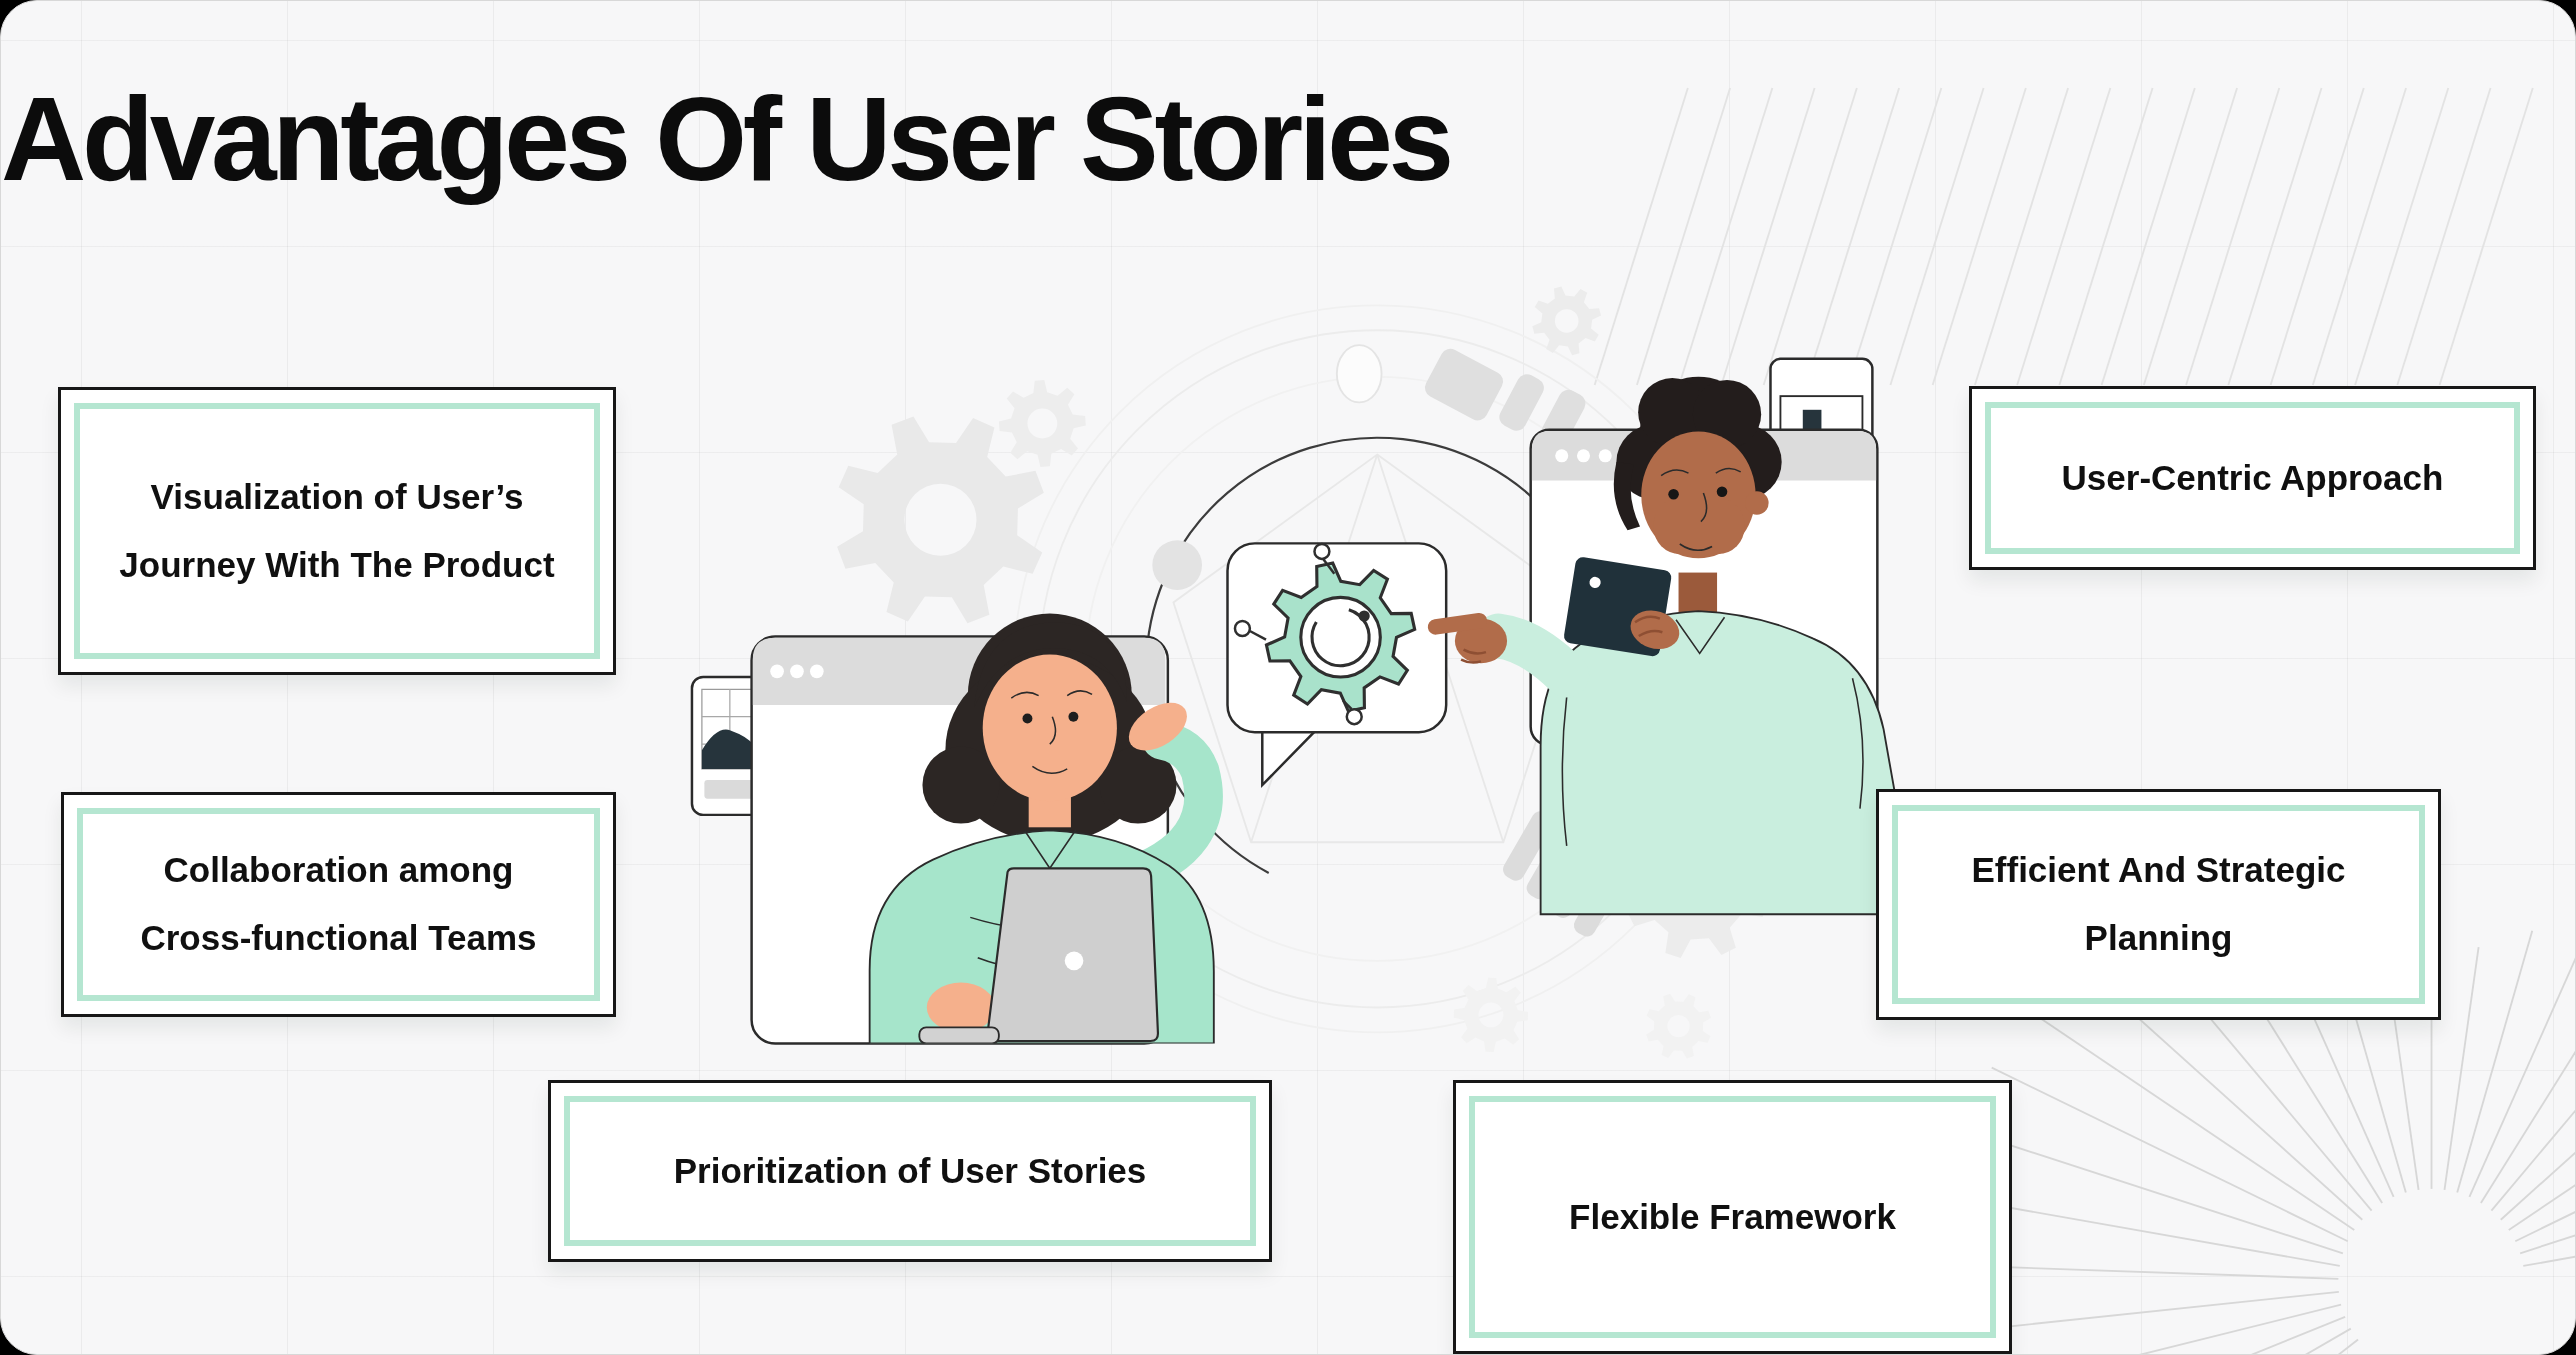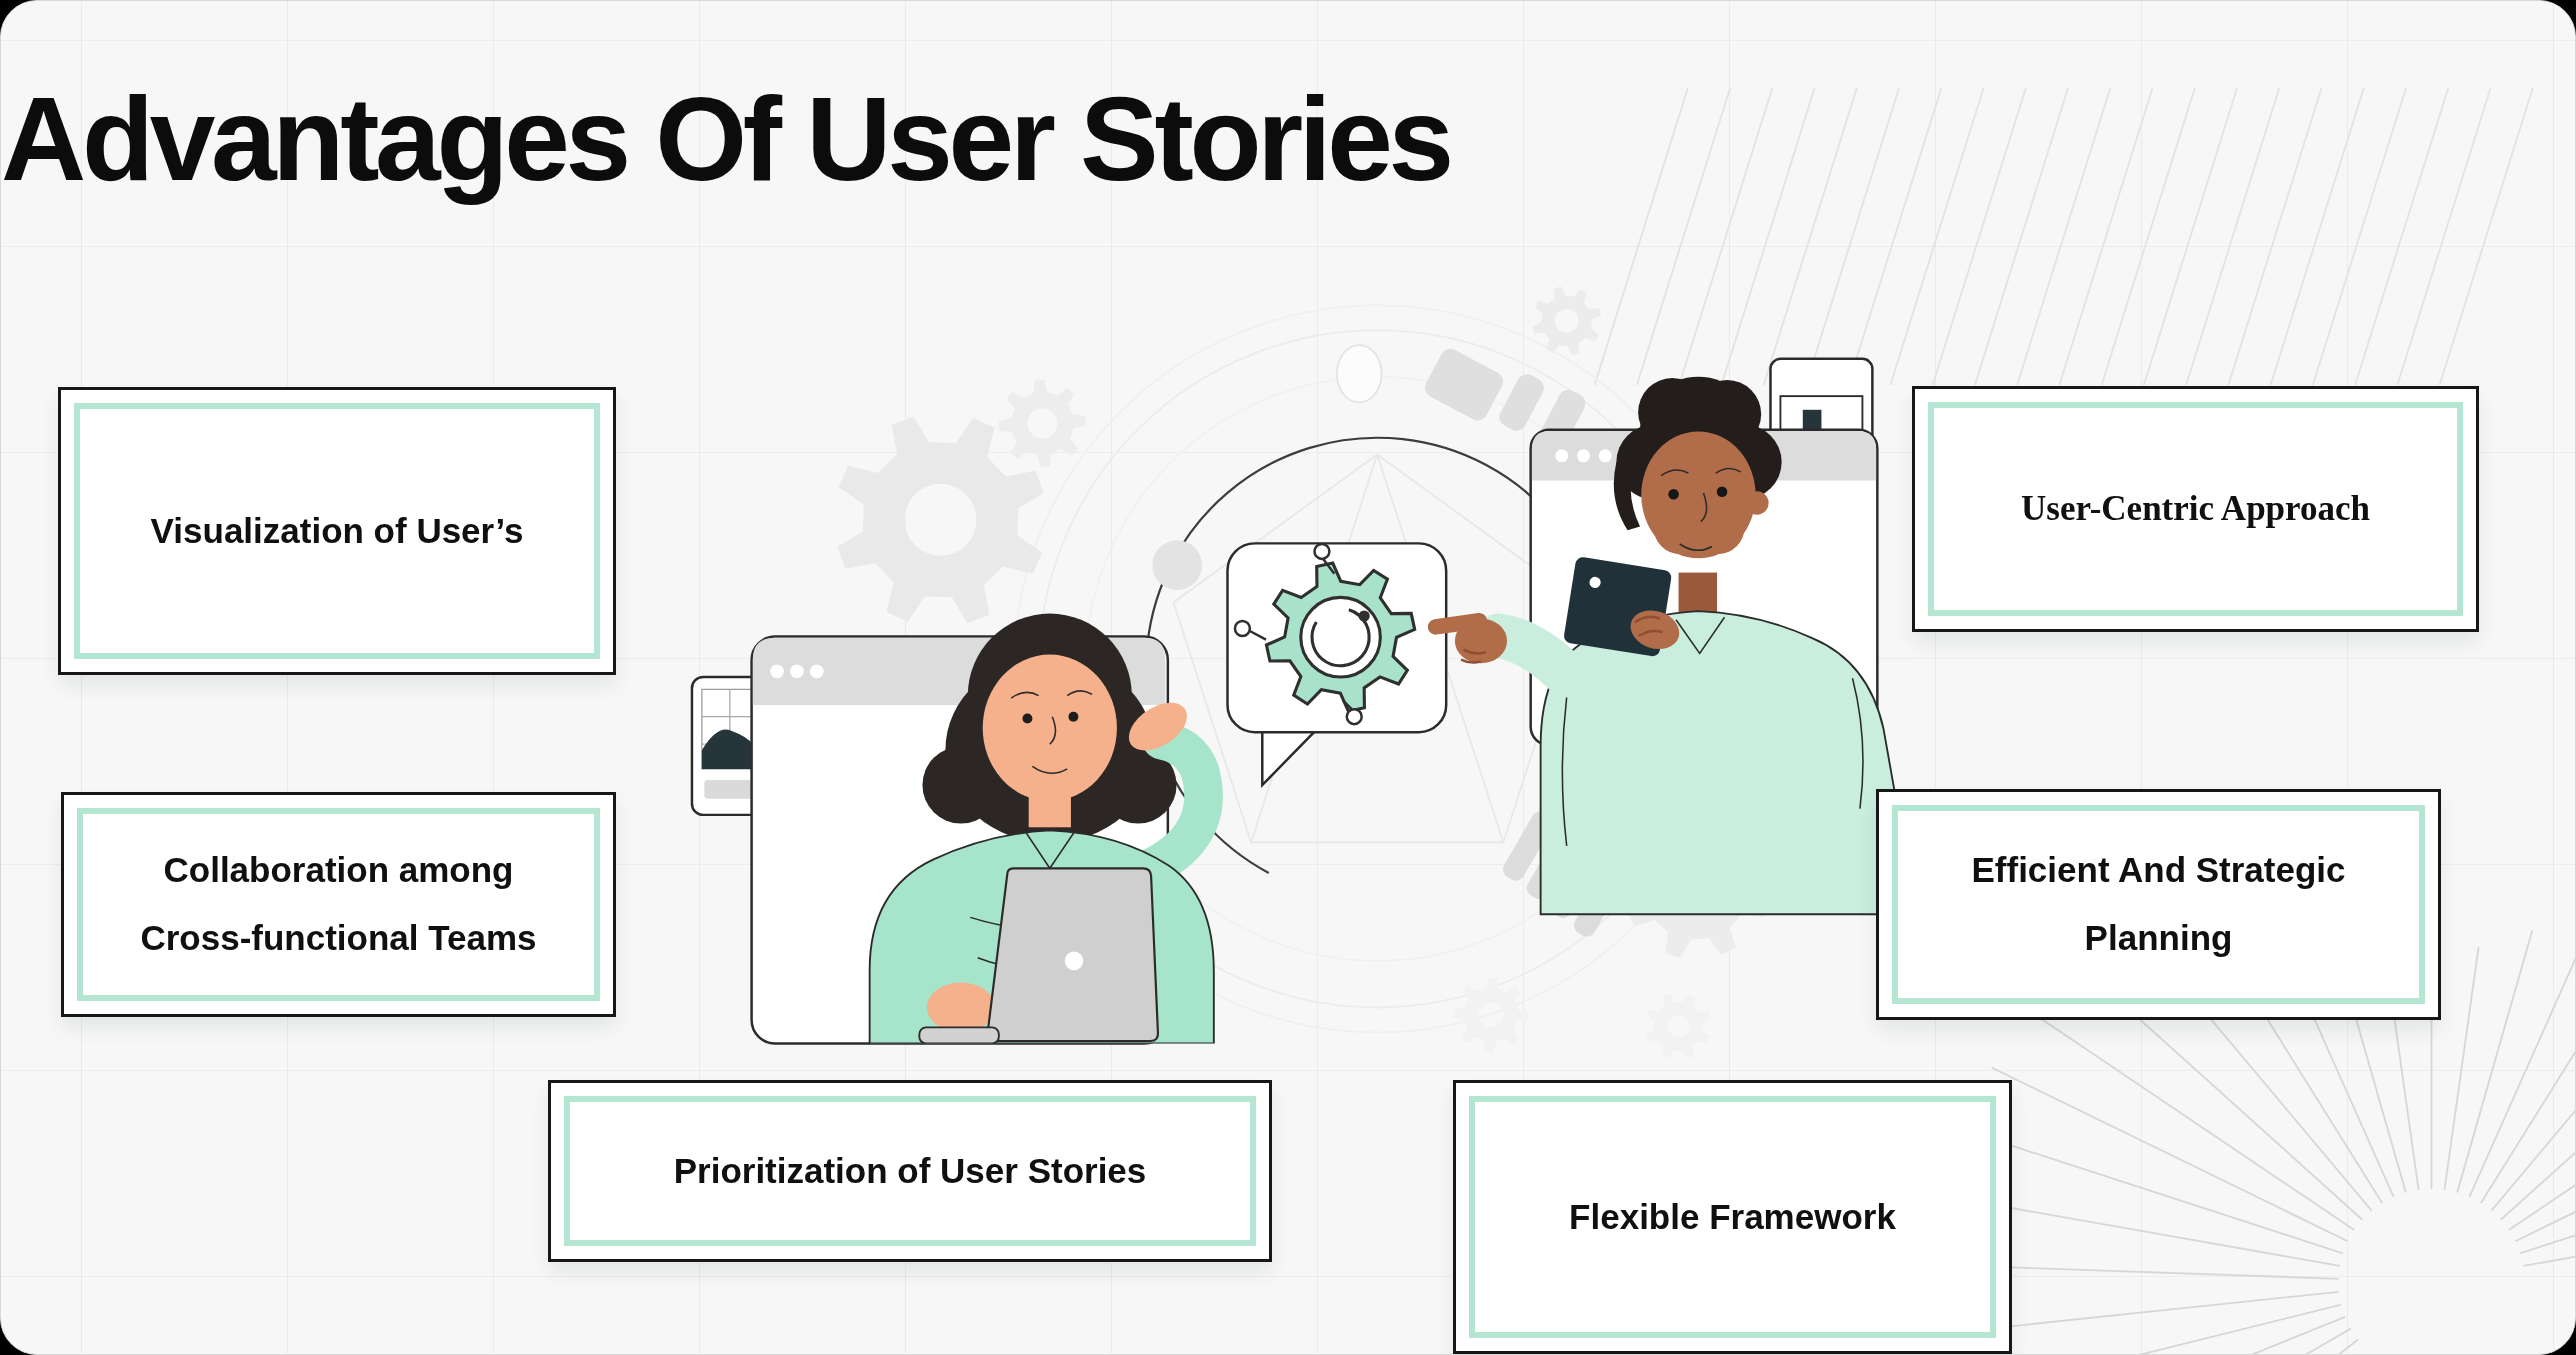--- a/index.html
+++ b/index.html
@@ -29,21 +29,21 @@
     display:flex;box-sizing:border-box;
   }
   .adv-inner{
     flex:1;margin:13px;border:6.2px solid var(--box-border-mint,#b5e6d1);
     display:flex;flex-direction:column;align-items:center;justify-content:center;
     gap:31px;text-align:center;padding:6.2px;
   }
   .adv-line{font-size:35px;font-weight:700;line-height:1.05;color:var(--box-text,#101010);white-space:nowrap;}
   .b1{left:57px;  top:386px;  width:558px;  height:288px;}
   .b2{left:60px;  top:791px; width:555px;  height:225px;}
-  .b3{left:1911px;top:385px;  width:567px;  height:246px;font-family:Liberation Serif, serif;}
+  .b3{left:1968px;top:385px;  width:567px;  height:184px;}
   .b4{left:1875px;top:788px; width:565px;  height:231px;}
   .b5{left:547px; top:1079px; width:724px; height:182px;}
   .b6{left:1452px;top:1079px; width:559px;  height:274px;}
   
   .fill-mint{fill:var(--accent-mint,#a9e2cb);}
   .fill-navy{fill:var(--navy,#26343c);}
   .skinL{fill:var(--skin-light,#f5b08c);}
   .skinD{fill:var(--skin-dark,#b16c4a);}
   .hairW{fill:#2c2624;} .hairM{fill:#231d1c;}
   .shirtW{fill:var(--shirt-mint-dark,#a6e5cb);}
@@ -259,20 +259,21 @@
       <rect x="2296" y="990" width="96" height="25" rx="12.5" transform="rotate(-8 2344 1002)" class="skinD"></rect>
       <path d="M2354,1044 q18,10 36,4 M2350,1060 q16,8 32,3" stroke="#8e4f33" stroke-width="4" fill="none"></path>
     </g>
   </svg>
 
   <div class="title">Advantages Of User Stories</div>
 
   <div class="adv-box b1">
     <div class="adv-inner">
       <span class="adv-line">Visualization of User’s</span>
+      <span class="adv-line">Journey With The Product</span>
     </div>
   </div>
   <div class="adv-box b2">
     <div class="adv-inner">
       <span class="adv-line">Collaboration among</span>
       <span class="adv-line">Cross-functional Teams</span>
     </div>
   </div>
   <div class="adv-box b3">
     <div class="adv-inner">

